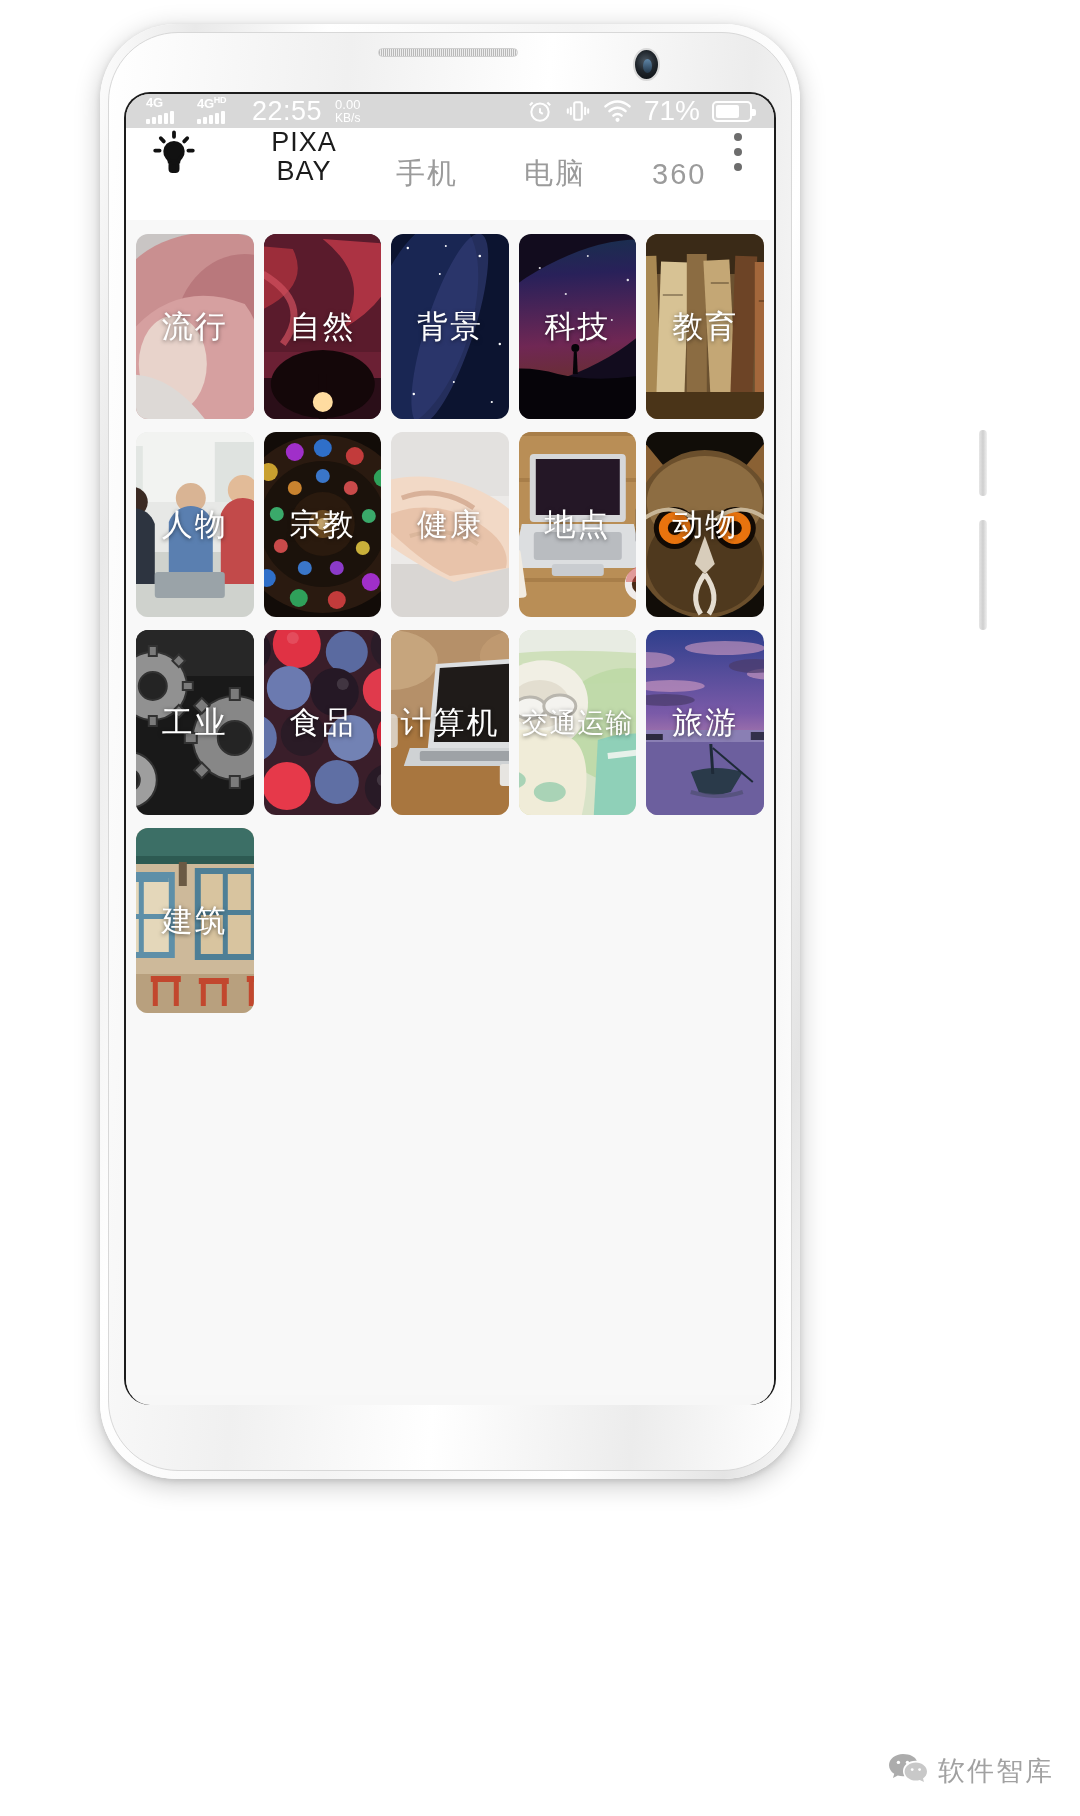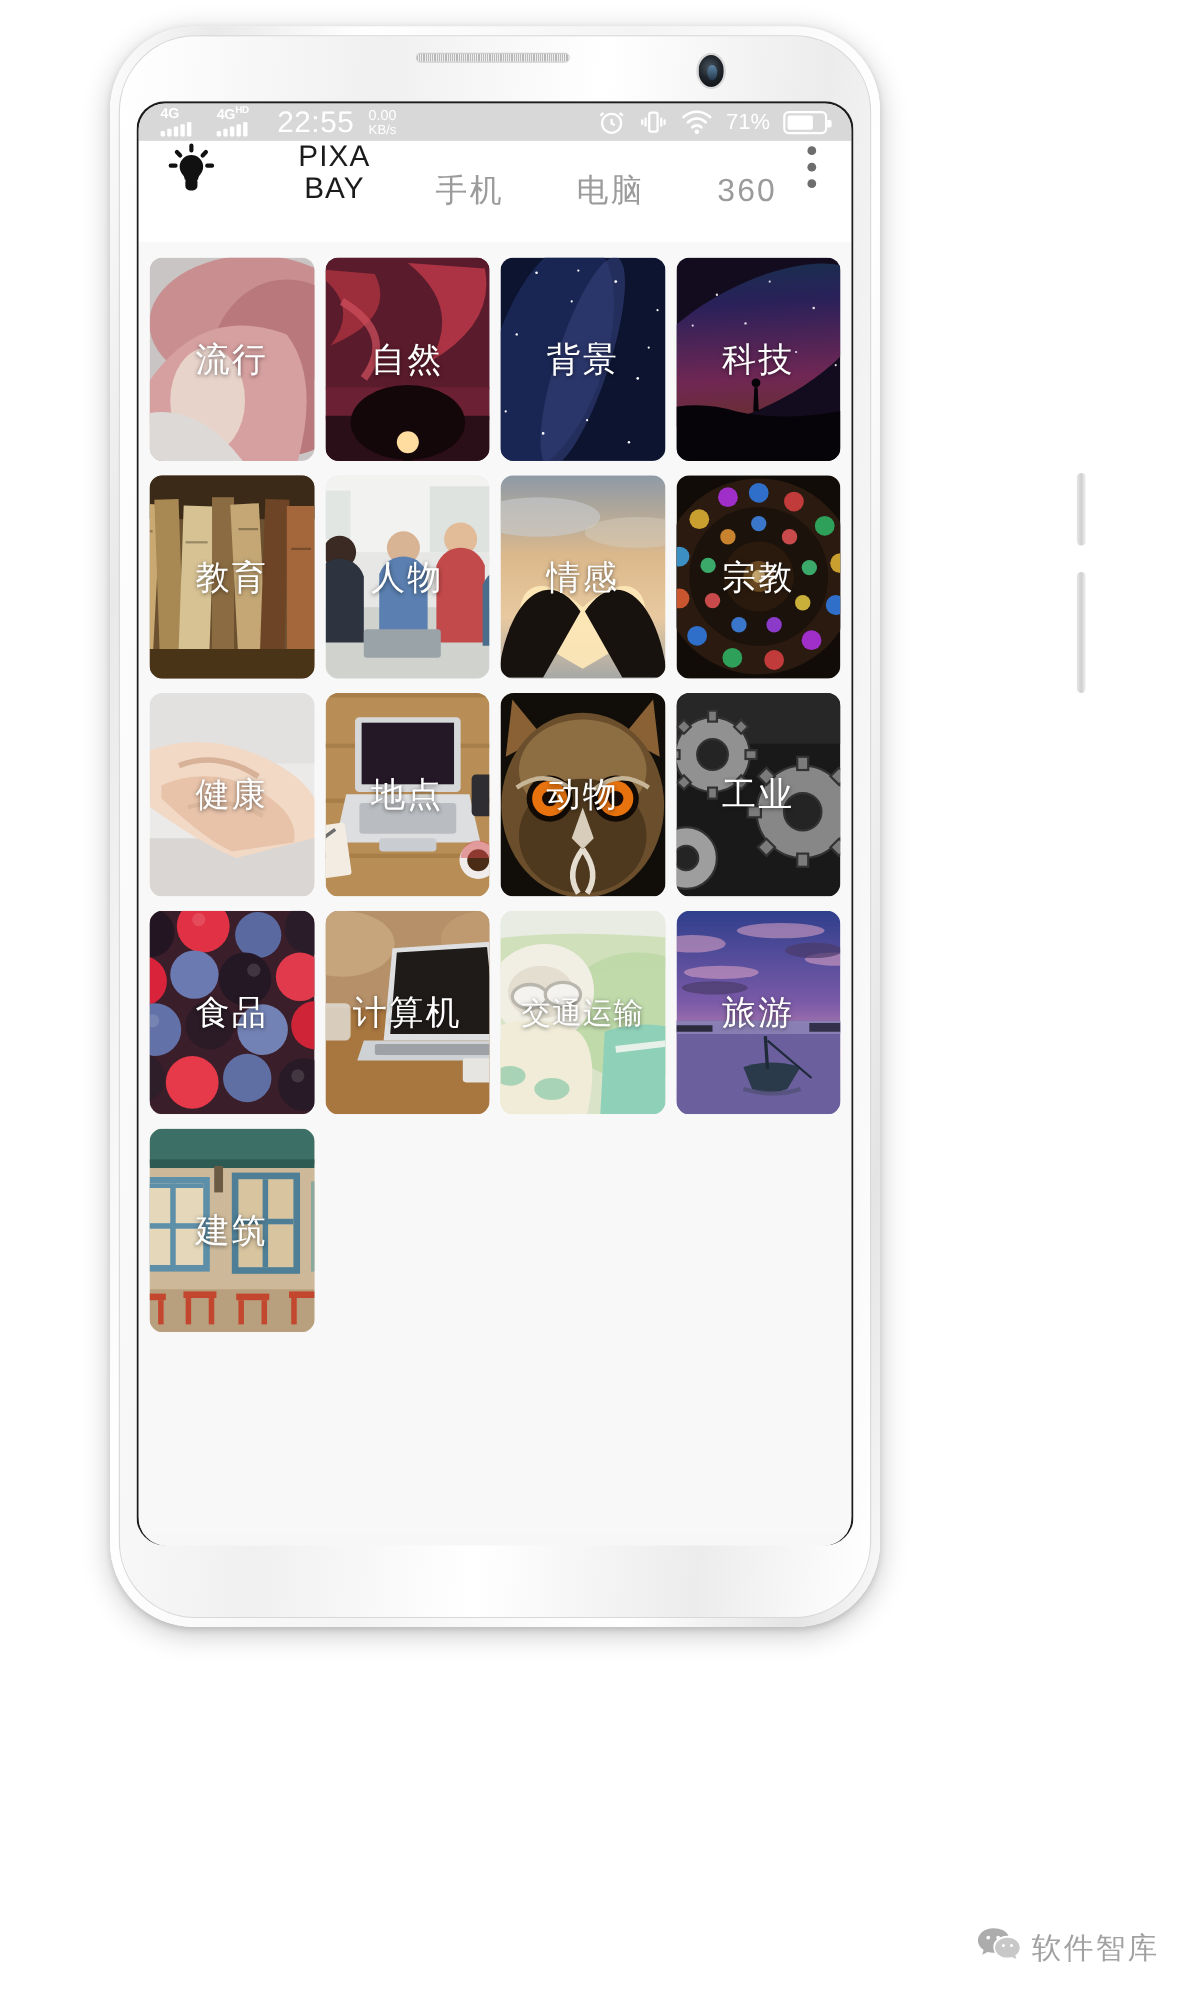--- a/index.html
+++ b/index.html
@@ -89,21 +89,21 @@
   .bars i:nth-child(2){height:7px;}
   .bars i:nth-child(3){height:9px;}
   .bars i:nth-child(4){height:11px;}
   .bars i:nth-child(5){height:13px;}
   .clock { font-size:27px; font-weight:400; color:#fff; letter-spacing:.5px; margin-left:4px; line-height:1;}
   .netspeed { display:flex; flex-direction:column; line-height:1.05; margin-left:6px; }
   .netspeed .v { font-size:13px; color:#fff; }
   .netspeed .u { font-size:12px; color:#fff; }
   .sb-right { margin-left:auto; display:flex; align-items:center; gap:12px; }
   .sb-right svg { display:block; }
-  .battery-pct { font-size:20px; color:#fff; letter-spacing:0px; }
+  .battery-pct { font-size:28px; color:#fff; letter-spacing:0px; }
   .batt {
     width:40px; height:21px; border:2.5px solid #fff; border-radius:5px;
     position:relative; display:flex; align-items:center; padding:2px;
   }
   .batt::after{
     content:""; position:absolute; right:-6px; top:6px; width:4px; height:7px;
     background:#fff; border-radius:0 2px 2px 0;
   }
   .batt i{ display:block; height:100%; width:71%; background:#fff; border-radius:2px; }
 
@@ -126,21 +126,21 @@
            align-items:center; justify-content:center; gap:7px; }
   .kebab i{ width:8px; height:8px; border-radius:50%; background:#6d6d6d; display:block;}
 
   
   .grid-wrap {
     height: 1175px;
     background:#f8f8f8;
     padding: 14px 10px 0 10px;
     overflow:hidden;
   }
-  .grid { display:grid; grid-template-columns: repeat(4,1fr); gap: 13px 10px; font-family: Liberation Mono, monospace; }
+  .grid { display:grid; grid-template-columns: repeat(5,1fr); gap: 13px 10px; font-family: Liberation Mono, monospace; }
   .tile {
     position:relative; height: 185px; border-radius: 12px; overflow:hidden;
     display:flex; align-items:center; justify-content:center;
   }
   .tile .art { position:absolute; inset:0; }
   .tile .label {
     position:relative; z-index:3;
     color:#ffffff; font-size:31px; letter-spacing:2px;
     text-shadow: 0 1px 4px rgba(0,0,0,.55);
     white-space:nowrap;
@@ -392,41 +392,20 @@
                 <path d="M126 82c5-12 14-16 22-16s17 4 22 16v70h-44Z" fill="#c24a4a"></path>
                 <circle cx="188" cy="76" r="14" fill="#e7c6a5"></circle>
                 <path d="M168 100c5-12 13-15 20-15s16 3 20 15v55h-40Z" fill="#4a6d8c"></path>
               </g>
               <rect x="60" y="140" width="70" height="26" rx="3" fill="#9aa3a8"></rect>
             </svg>
           </span>
           <span class="label">人物</span>
         </div>
 
-        <div class="tile">
-          <span class="art">
-            <svg width="100%" height="100%" viewBox="0 0 200 185" preserveAspectRatio="xMidYMid slice">
-              <defs>
-                <linearGradient id="eg" x1="0" y1="0" x2="0" y2="1">
-                  <stop offset="0%" stop-color="#8e9aa6"></stop>
-                    <stop offset="40%" stop-color="#dcb98c"></stop>
-                  <stop offset="70%" stop-color="#e8c9a0"></stop>
-                    <stop offset="100%" stop-color="#a6a8a6"></stop>
-                </linearGradient>
-              </defs>
-              <rect width="200" height="185" fill="url(#eg)"></rect>
-              <ellipse cx="60" cy="38" rx="56" ry="18" fill="#c9cdd0" opacity=".6"></ellipse>
-              <ellipse cx="150" cy="52" rx="48" ry="14" fill="#d6cdbd" opacity=".5"></ellipse>
-              <path d="M100 120 C70 94 50 96 44 116 C38 140 68 158 100 176 C132 158 162 140 156 116 C150 96 130 94 100 120Z" fill="#ffe9b8" opacity=".9"></path>
-              <path d="M24 176 C34 110 70 82 98 124 L64 184 L20 184Z" fill="#17120e"></path>
-              <path d="M176 176 C166 110 130 82 102 124 L136 184 L180 184Z" fill="#17120e"></path>
-            </svg>
-          </span>
-          <span class="label">情感</span>
-        </div>
 
         <div class="tile">
           <span class="art">
             <svg width="100%" height="100%" viewBox="0 0 200 185" preserveAspectRatio="xMidYMid slice">
               <rect width="200" height="185" fill="#120c08"></rect>
               <circle cx="100" cy="92" r="88" fill="#1b120b"></circle>
               <g>
                 <g id="r1">
                   <circle cx="100" cy="92" r="76" fill="none" stroke="#2a1a10" stroke-width="26"></circle>
                 </g>

